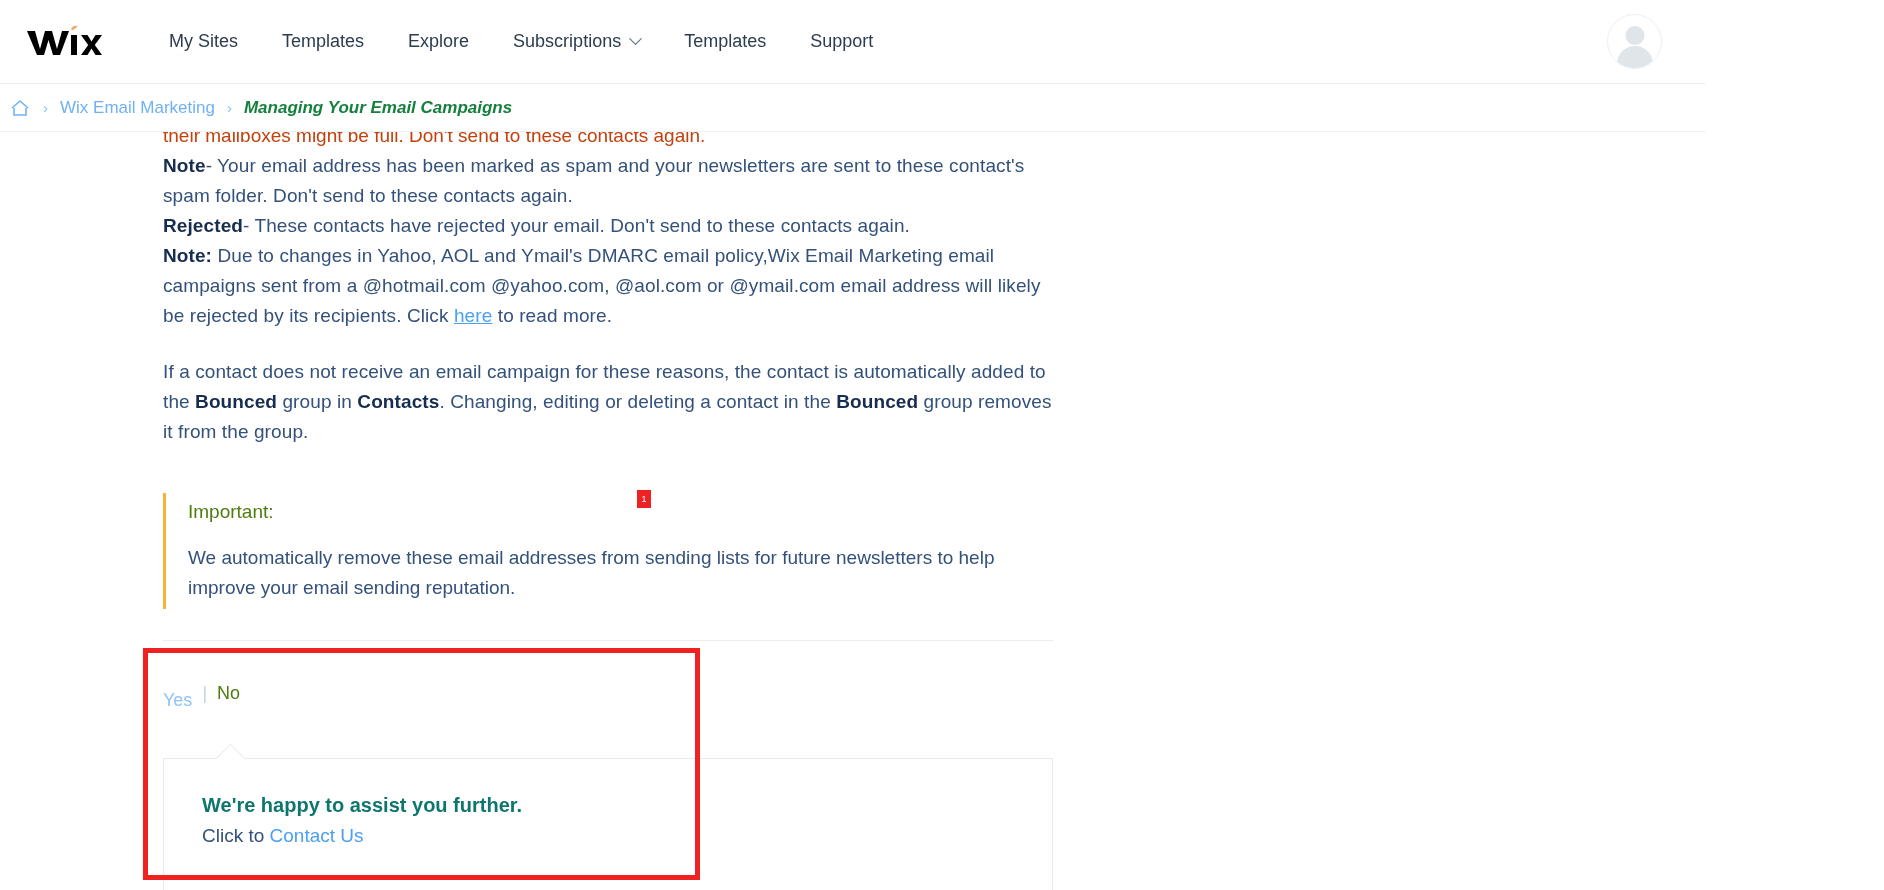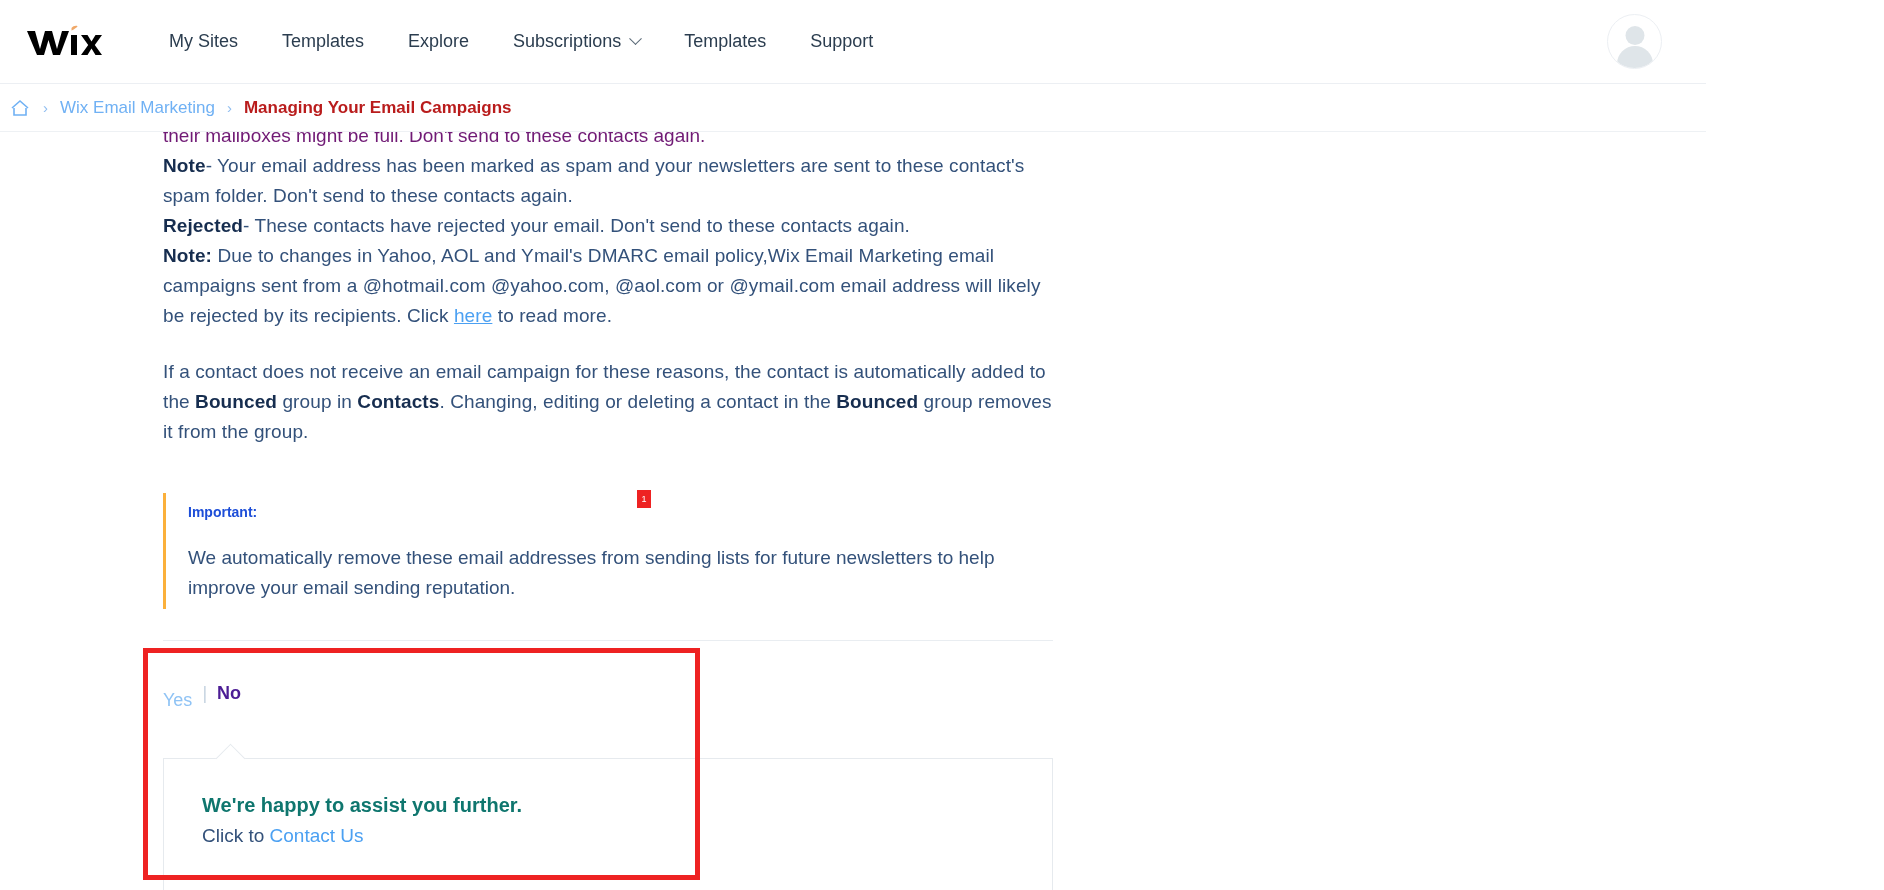--- a/index.html
+++ b/index.html
@@ -95,62 +95,63 @@
     font-size: 15px;
     margin: 0 12px;
   }
   .crumb-link {
     font-size: 17px;
     color: #70b1f4;
     cursor: pointer;
     white-space: nowrap;
   }
   .crumb-link.current {
-    color: #b91c1c;
+    color: #15803d;
     font-weight: bold;
+    font-style: italic;
   }
 
   
   .article {
     position: absolute;
     top: 132px; left: 163px;
     width: 890px;
   }
   .art-line {
     font-size: 19px;
     line-height: 30px;
     color: #33517a;
     letter-spacing: .1px;
   }
   .art-line b { color: #162d4f; font-weight: bold; }
   .clipped-top {
     position: absolute;
     top: -11px; left: 0; width: 890px;
     font-size: 19px; line-height: 30px;
-    color: #701a75;
+    color: #c2410c;
     white-space: nowrap;
     overflow: hidden;
   }
   .para { margin-top: 26px; }
   a.inline {
     color: #4ba0f2;
     text-decoration: underline;
     cursor: pointer;
   }
 
   
   .callout {
     margin-top: 46px;
     border-left: 3px solid #fbb03b;
     padding: 4px 0 6px 22px;
     max-width: 870px;
   }
   .callout-title {
-    font-size: 14px; font-weight: bold;
-    color: #1d4ed8; line-height: 30px;
+    font-size: 19px; font-weight: normal;
+    color: #4d7c0f; line-height: 30px;
   }
   .callout-body {
     margin-top: 16px;
     font-size: 19px; line-height: 30px; color: #33517a;
   }
 
   
   .red-marker {
     position: absolute;
     left: 637px; top: 490px;
@@ -191,21 +192,21 @@
     font-weight: bold;
     line-height: 28px;
   }
   .fb-actions {
     margin-top: 8px;
     font-size: 18px;
     display: flex; align-items: center;
   }
   .fb-yes { color: #8fc3f5; cursor: pointer; margin-top: 14px; }
   .fb-pipe { color: #c5d3e0; margin: 0 10px; }
-  .fb-no { color: #4c1d95; font-weight: bold; cursor: pointer; text-align: center; }
+  .fb-no { color: #4d7c0f; font-weight: normal; cursor: pointer; text-align: center; }
 
   .assist {
     position: absolute;
     left: 163px; top: 758px;
     width: 890px; height: 132px;
     background: #ffffff;
     border: 1px solid #e6eaee;
     border-bottom: none;
     z-index: 3;
   }

